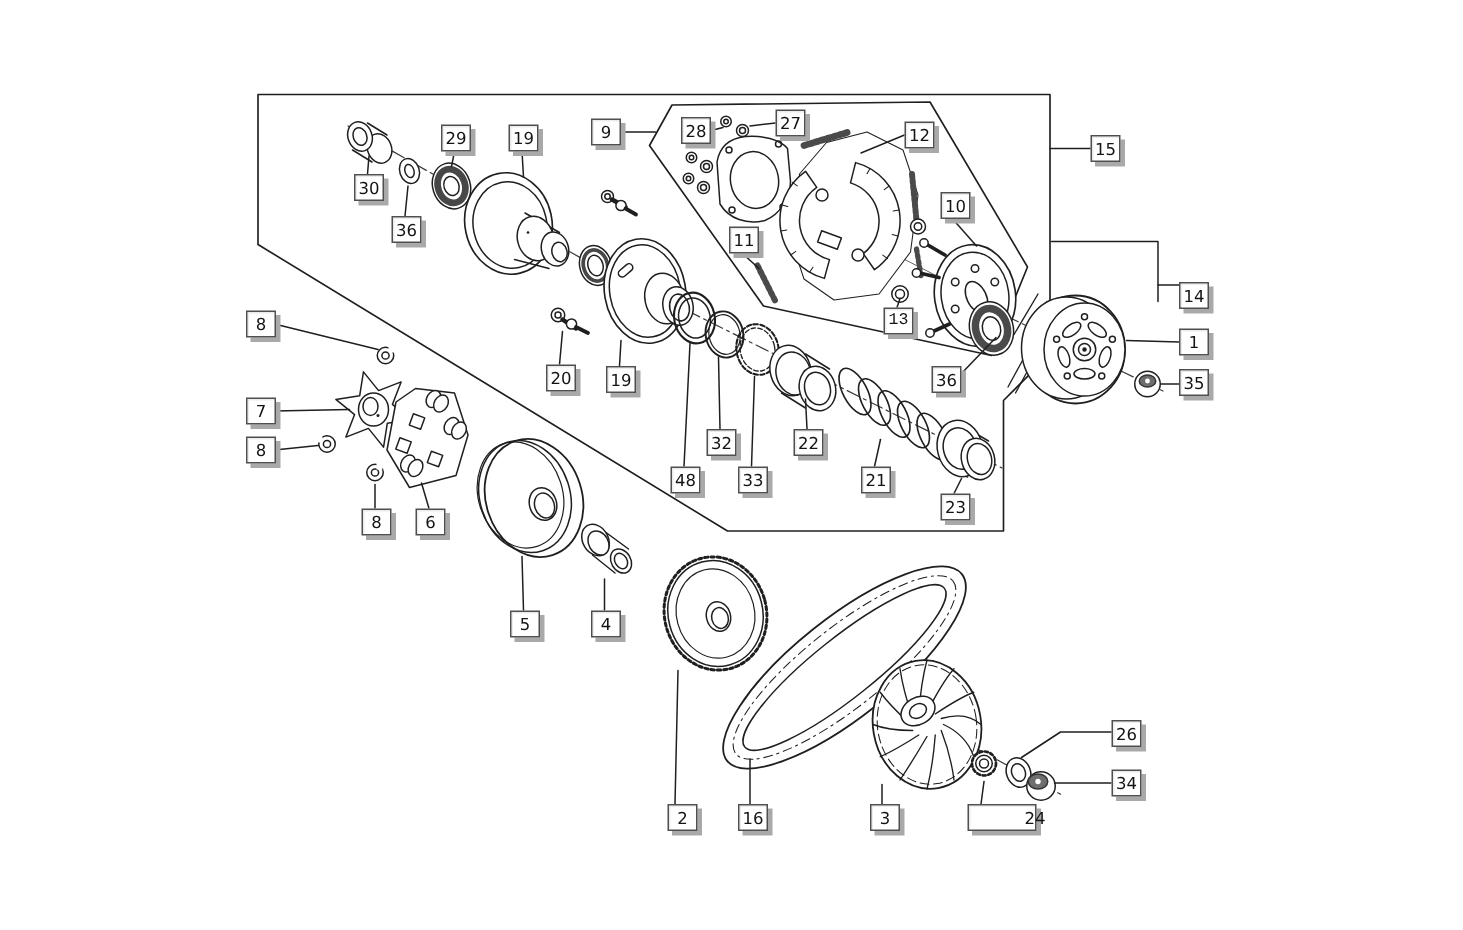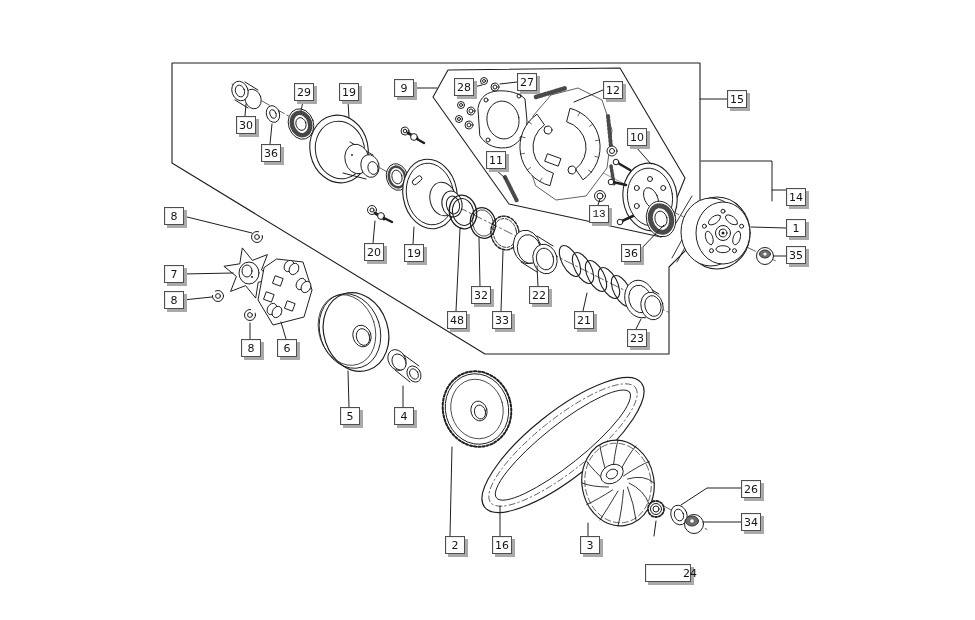--- a/index.html
+++ b/index.html
@@ -394,21 +394,21 @@
       <div class="callout" style="left: 589px; top: 205px; font-family: Liberation Mono, monospace;">13</div>
       <div class="callout" style="left: 786px; top: 188px;">14</div>
       <div class="callout" style="left: 727px; top: 90px;">15</div>
       <div class="callout" style="left: 492px; top: 536px;">16</div>
       <div class="callout" style="left: 339px; top: 83px;">19</div>
       <div class="callout" style="left: 404px; top: 244px; text-align: center;">19</div>
       <div class="callout" style="left: 364px; top: 243px;">20</div>
       <div class="callout" style="left: 574px; top: 311px;">21</div>
       <div class="callout" style="left: 529px; top: 286px;">22</div>
       <div class="callout" style="left: 627px; top: 329px;">23</div>
-      <div class="callout" style="left: 645px; top: 564px; padding-left: 44px;">24</div>
+      <div class="callout" style="left: 645px; top: 536px; padding-left: 44px;">24</div>
       <div class="callout" style="left: 621px; top: 244px;">36</div>
       <div class="callout" style="left: 741px; top: 480px;">26</div>
       <div class="callout" style="left: 517px; top: 73px;">27</div>
       <div class="callout" style="left: 454px; top: 78px; text-align: right;">28</div>
       <div class="callout" style="left: 294px; top: 83px;">29</div>
       <div class="callout" style="left: 236px; top: 116px;">30</div>
       <div class="callout" style="left: 447px; top: 311px;">48</div>
       <div class="callout" style="left: 471px; top: 286px;">32</div>
       <div class="callout" style="left: 492px; top: 311px;">33</div>
       <div class="callout" style="left: 741px; top: 513px;">34</div>

